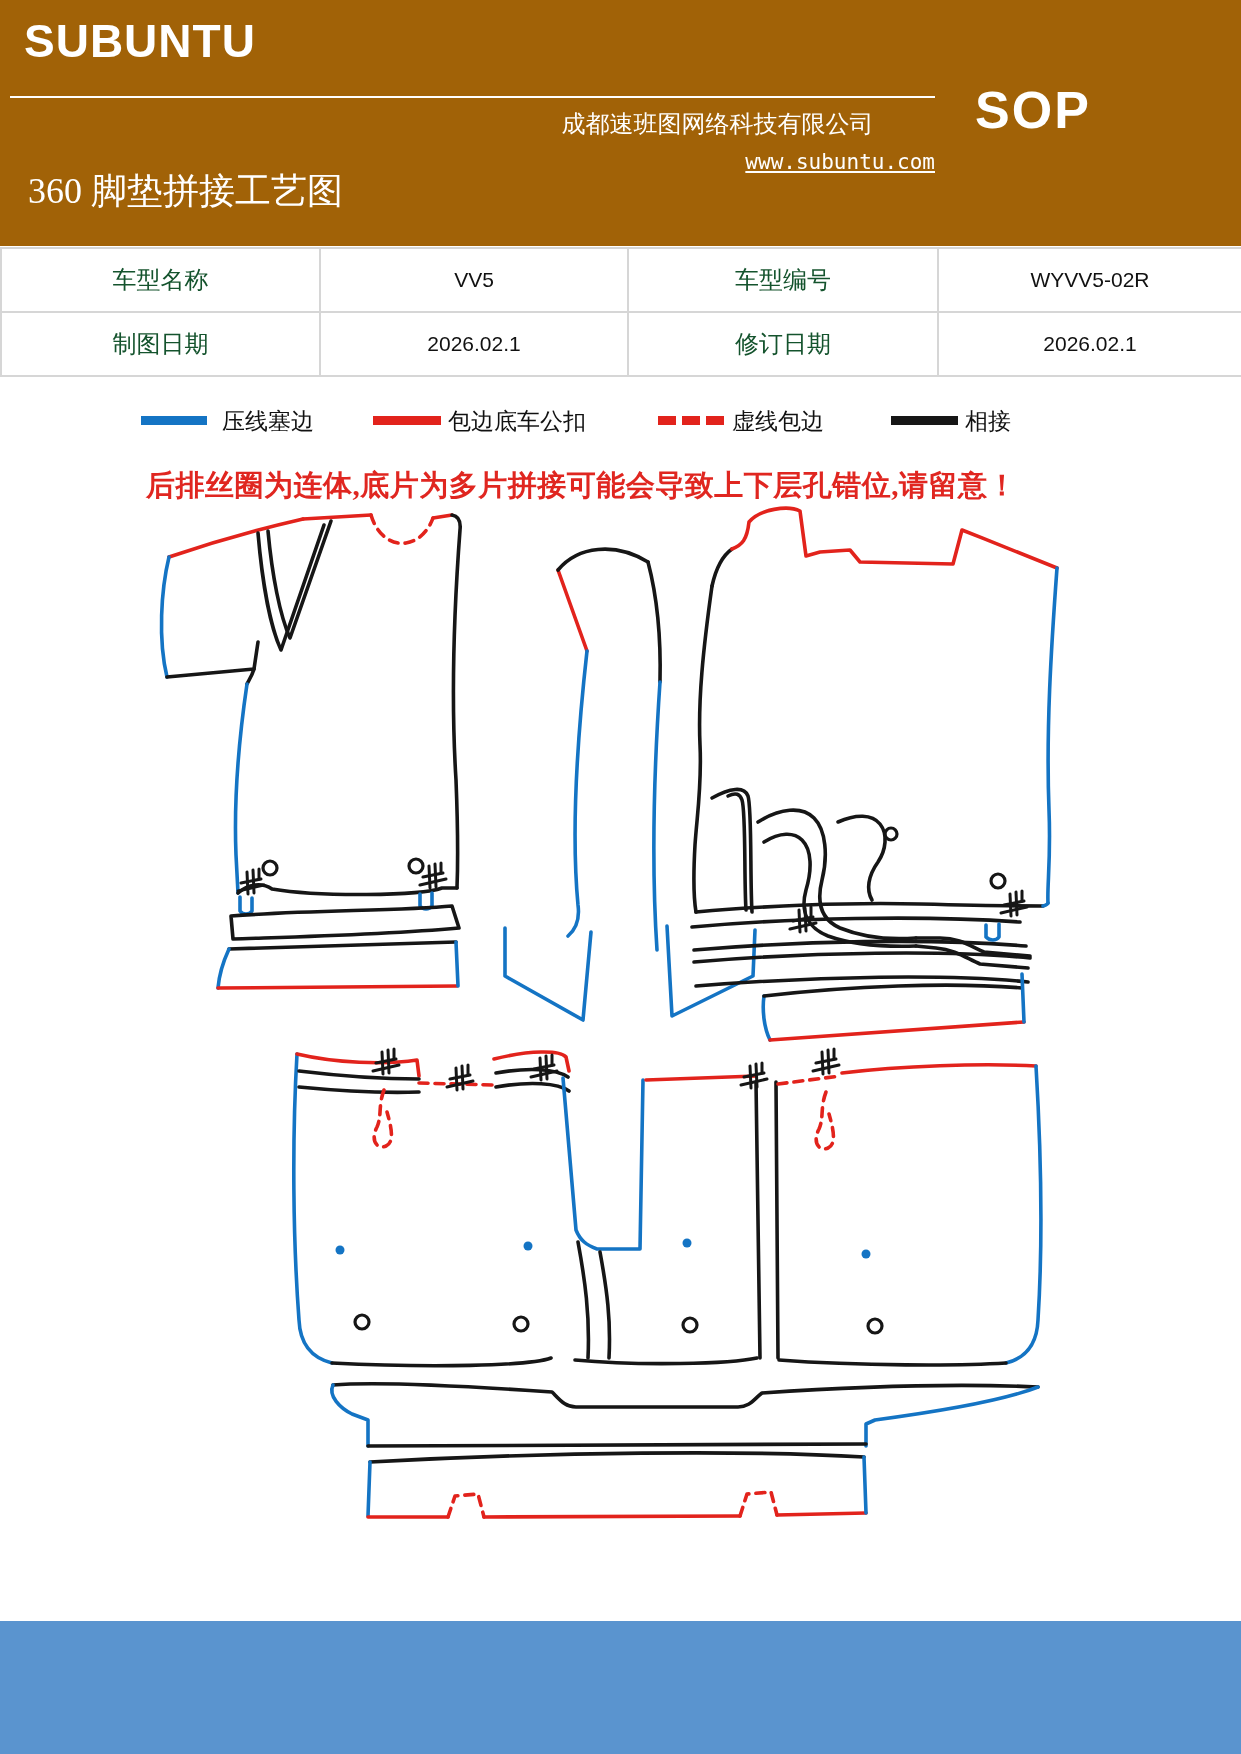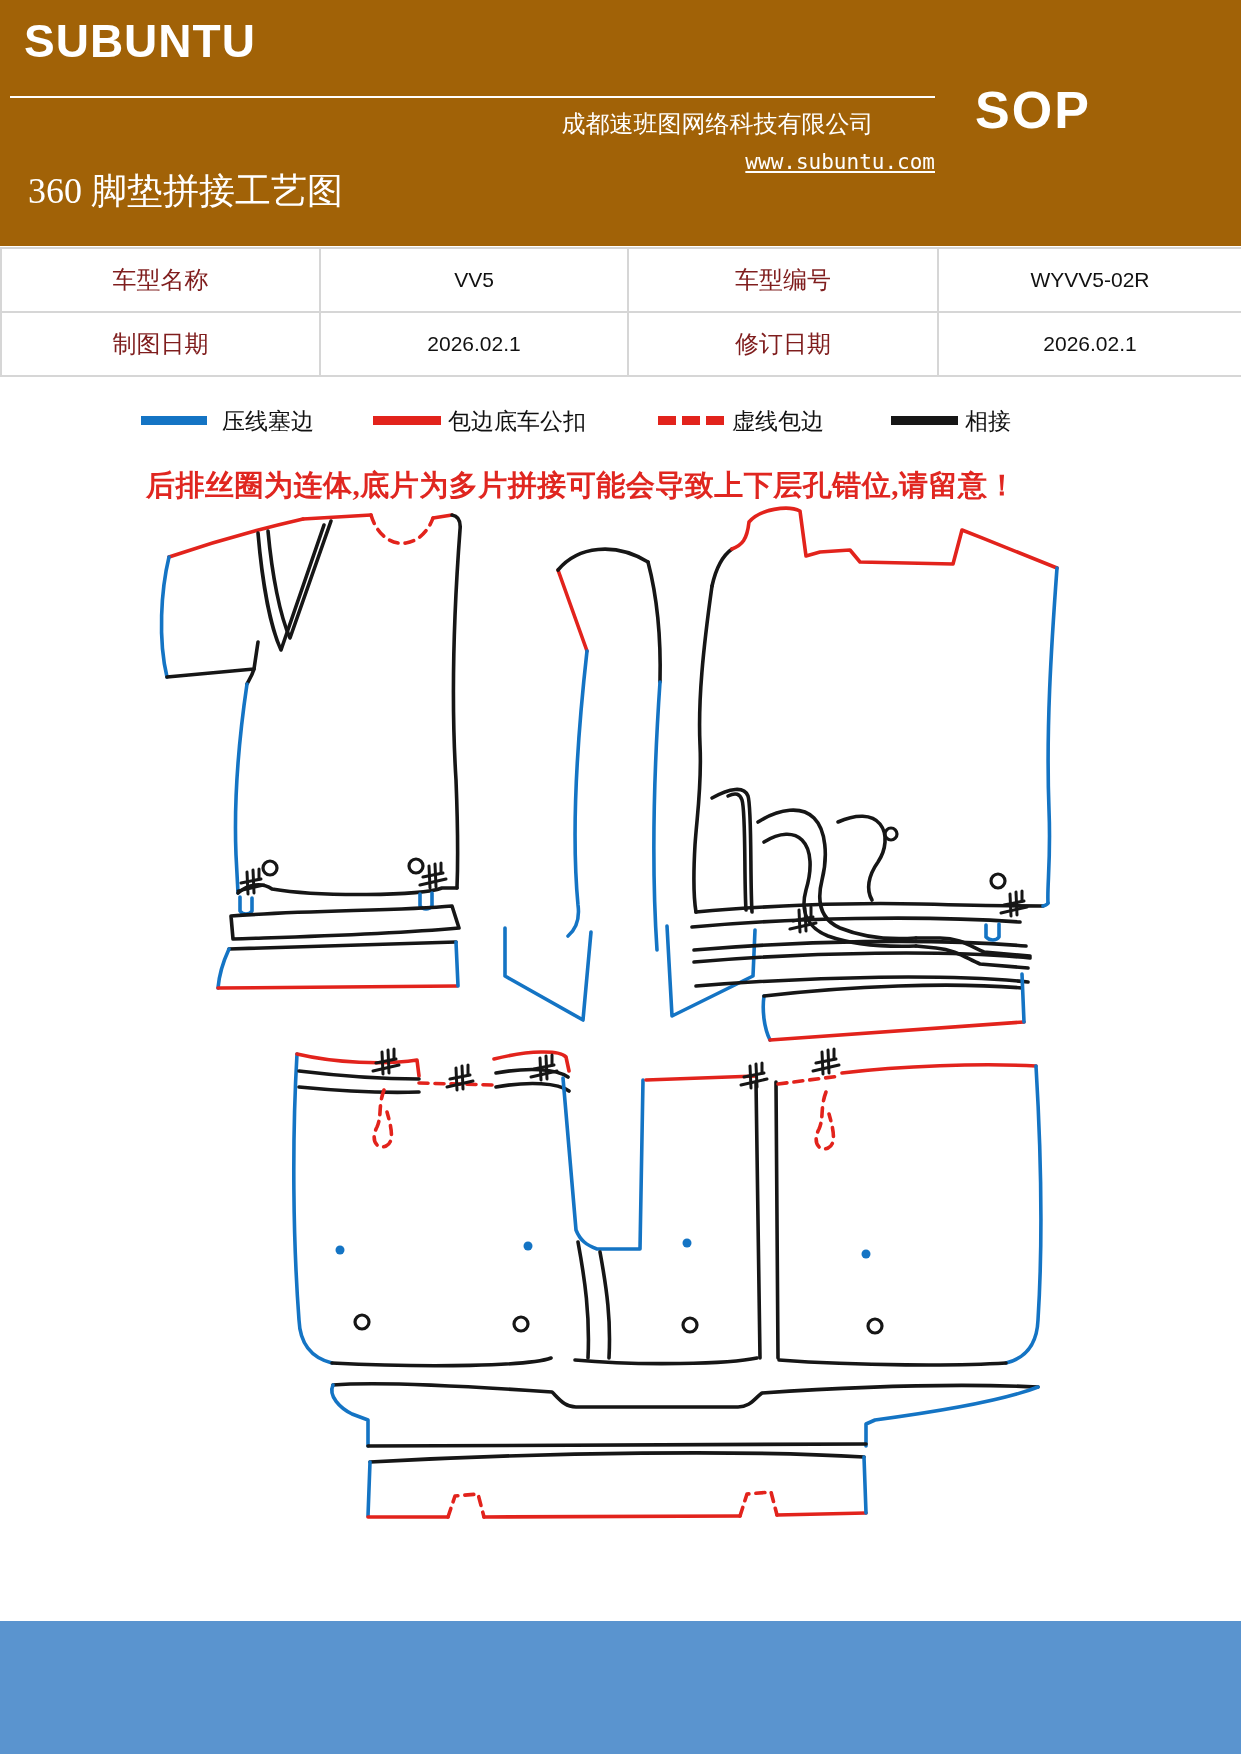--- a/index.html
+++ b/index.html
@@ -17,21 +17,21 @@
   #hdr-site{position:absolute;left:495px;top:150px;width:440px;text-align:right;color:#fff;
         font-size:21px;text-decoration:underline;font-family:"DejaVu Sans Mono","Liberation Mono",monospace;}
   #hdr-mail{position:absolute;left:495px;top:179px;width:440px;text-align:right;color:#fff;
         font-size:21px;font-family:"DejaVu Sans Mono","Liberation Mono",monospace;}
   #sop{position:absolute;left:975px;top:68px;width:266px;color:#fff;font-size:52px;
         font-weight:bold;letter-spacing:2px;line-height:84px;}
   
   #info-table{position:absolute;left:0;top:247px;width:1241px;height:120px;
         border-collapse:collapse;table-layout:fixed;background:#fff;}
   #info-table td{border:2px solid #d6d6d6;text-align:center;vertical-align:middle;height:60px;}
-  #info-table td.lab{font-family:"Liberation Serif","DejaVu Serif",serif;font-size:24px;color:#7f1d1d;}
+  #info-table td.lab{font-family:"Liberation Serif","DejaVu Serif",serif;font-size:24px;color:#14532d;}
   #info-table td.val{font-family:"Liberation Sans",sans-serif;font-size:21px;color:#111;}
   
   .sw{position:absolute;height:9px;top:416px;}
   .sw.dashed{height:0;background:transparent!important;border-top:9px dashed #e2231c;}
   .leg-label{position:absolute;top:406px;font-size:23px;color:#111;
         font-family:"Liberation Serif","DejaVu Serif",serif;}
   
   #warning{position:absolute;left:146px;top:466px;width:1000px;color:#e02620;
         font-size:29px;font-weight:bold;font-family:"Liberation Serif","DejaVu Serif",serif;
         letter-spacing:0.5px;}

